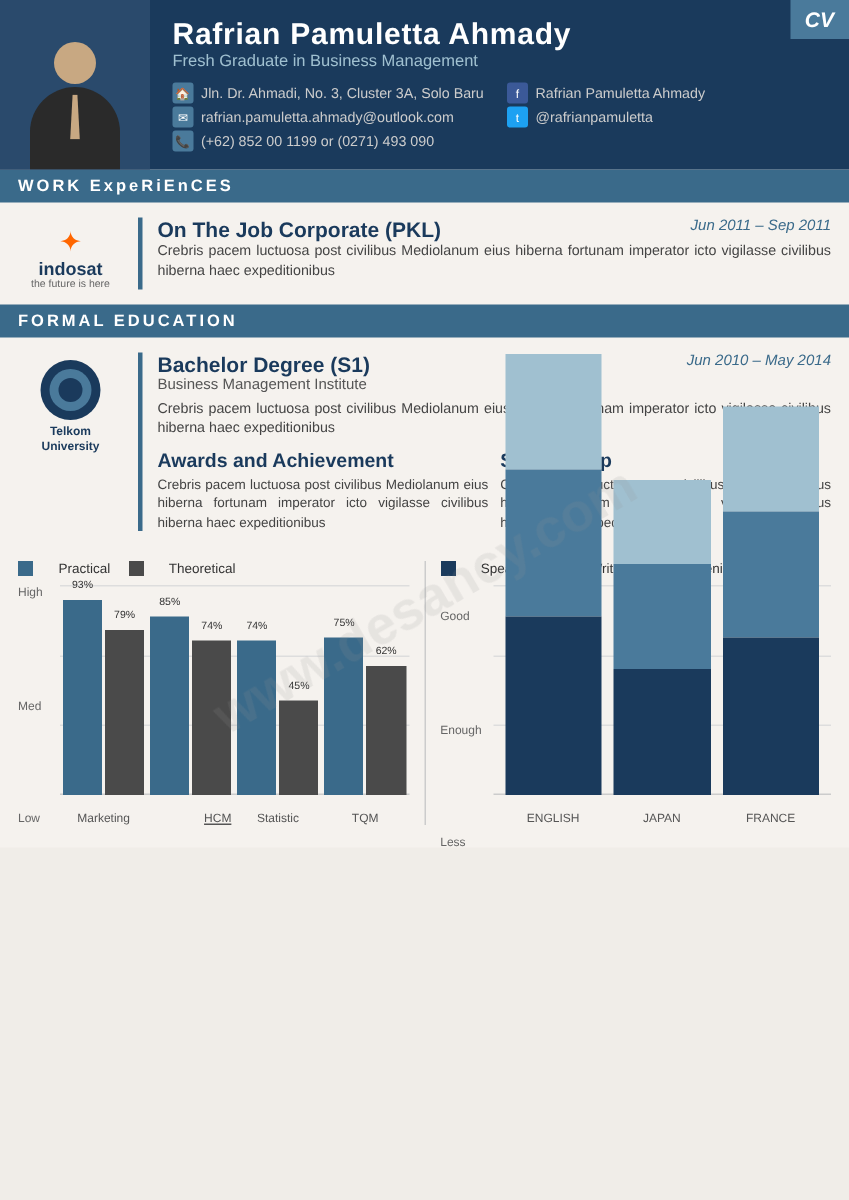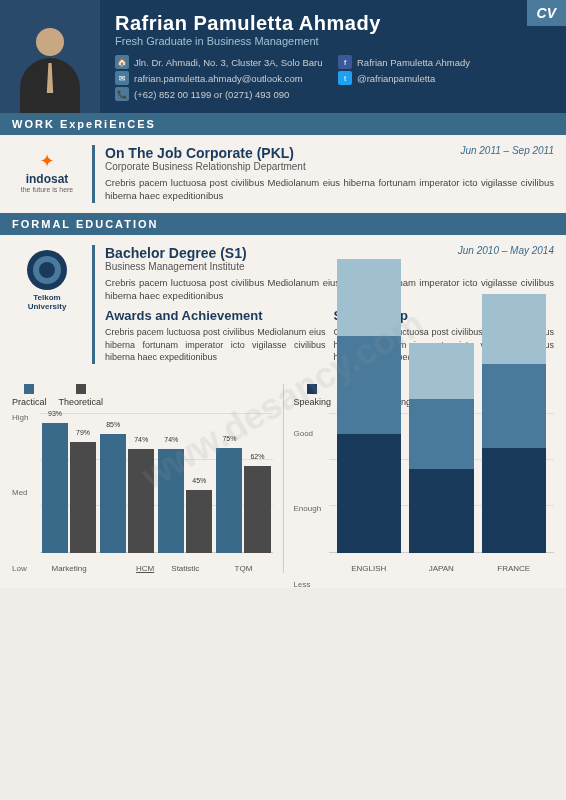--- a/index.html
+++ b/index.html
@@ -280,22 +280,21 @@
     }
     .bar-chart-title {
       display: flex;
       gap: 12px;
       margin-bottom: 6px;
       font-size: 9px;
     }
     .legend-item {
       display: flex;
       align-items: center;
-      gap: 3px;
-      flex-direction: column;
+      gap: 17px;
     }
     .legend-box {
       width: 10px;
       height: 10px;
     }
     .chart-area {
       position: relative;
       height: 160px;
     }
     .y-axis-labels {
@@ -401,21 +400,20 @@
         <div class="indosat-star">✦</div>
         <div class="indosat-text">indosat</div>
         <div class="indosat-tagline">the future is here</div>
       </div>
     </div>
     <div class="entry-content">
       <div class="entry-header">
         <div class="entry-title">On The Job Corporate (PKL)</div>
         <div class="entry-date">Jun 2011 – Sep 2011</div>
       </div>
-      <div class="entry-dept">Corporate Business Relationship Department</div>
       <div class="entry-desc">Crebris pacem luctuosa post civilibus Mediolanum eius hiberna fortunam imperator icto vigilasse civilibus hiberna haec expeditionibus</div>
     </div>
   </div>
 </div>
 
 <div class="edu-section">
   <div class="section-header">FORMAL  EDUCATION</div>
   <div class="work-entry">
     <div class="company-logo">
       <div class="telkom-logo">

